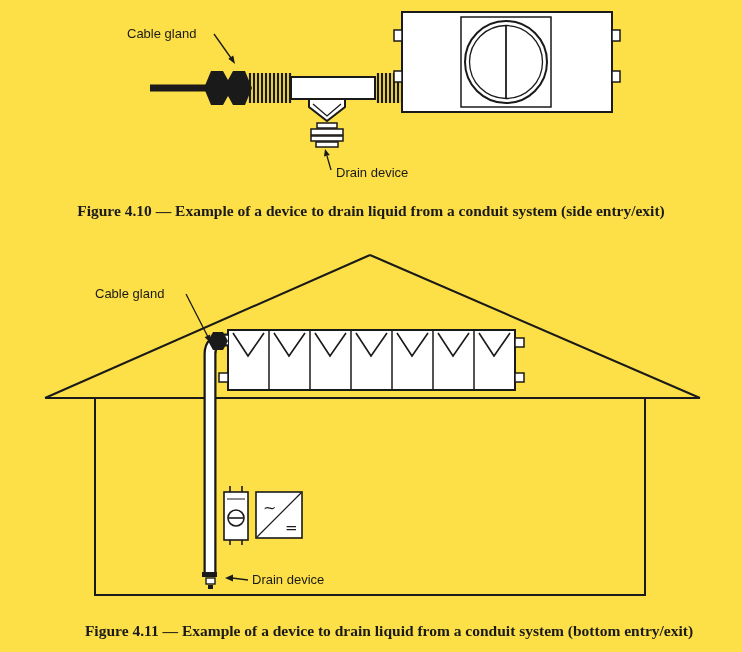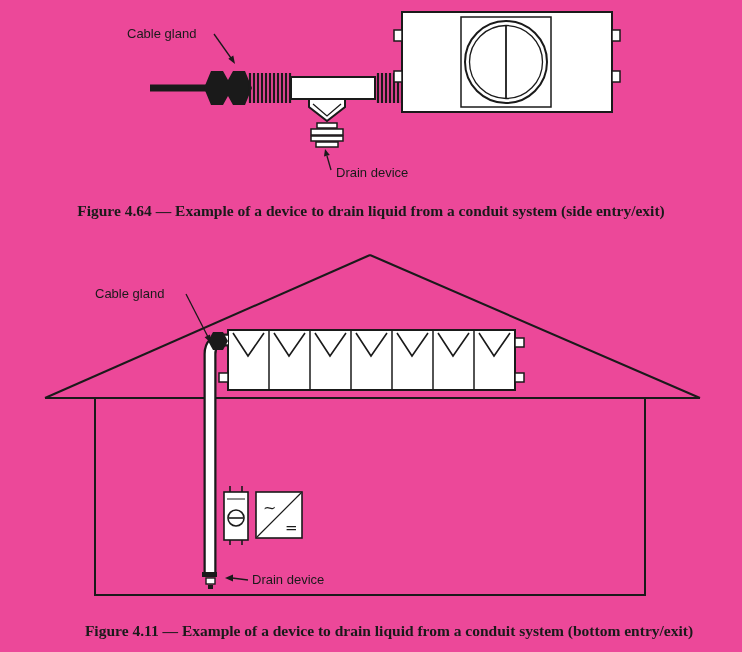--- a/index.html
+++ b/index.html
@@ -1,16 +1,16 @@
 <!DOCTYPE html>
 <html><head>
 <meta charset="utf-8">
 <style>
   html,body{margin:0;padding:0;background:#ffffff;}
-  .page{position:relative;width:742px;height:652px;background:#ec4899;overflow:hidden;}
+  .page{position:relative;width:742px;height:652px;background:#fde047;overflow:hidden;}
   .caption{position:absolute;left:0;width:742px;text-align:center;
            font-family:"Liberation Serif","DejaVu Serif",serif;font-weight:700;
            font-size:15.5px;color:#1a1a1a;}
   svg{position:absolute;left:0;top:0;}
   .lbl{font-family:"Liberation Sans","DejaVu Sans",sans-serif;font-size:13px;fill:#1a1a1a;}
   .sym{font-family:"DejaVu Sans",sans-serif;fill:#1a1a1a;}
 </style>
 </head>
 <body>
 
@@ -72,21 +72,21 @@
 
     <text class="lbl" x="127" y="38">Cable gland</text>
     <line x1="214" y1="34" x2="231" y2="58" stroke="#1a1a1a" stroke-width="1.3"></line>
     <polygon points="235,64 228.3,58.8 233.3,55.6" fill="#1a1a1a"></polygon>
 
     <text class="lbl" x="336" y="177">Drain device</text>
     <line x1="331" y1="170" x2="327" y2="156" stroke="#1a1a1a" stroke-width="1.3"></line>
     <polygon points="325,149 329.8,154.9 324,156.5" fill="#1a1a1a"></polygon>
   </svg>
 
-  <div class="caption" style="top:202px;">Figure 4.64 — Example of a device to drain liquid from a conduit system (side entry/exit)</div>
+  <div class="caption" style="top:202px;">Figure 4.10 — Example of a device to drain liquid from a conduit system (side entry/exit)</div>
 
   <svg width="742" height="372" viewBox="0 0 742 372" style="top:240px;">
 
     <g stroke="#1a1a1a" fill="none">
       <line x1="45" y1="158" x2="370" y2="15" stroke-width="2"></line>
       <line x1="370" y1="15" x2="700" y2="158" stroke-width="2"></line>
       <line x1="45" y1="158" x2="700" y2="158" stroke-width="2"></line>
       <rect x="95" y="158" width="550" height="197" stroke-width="2"></rect>
     </g>
 

